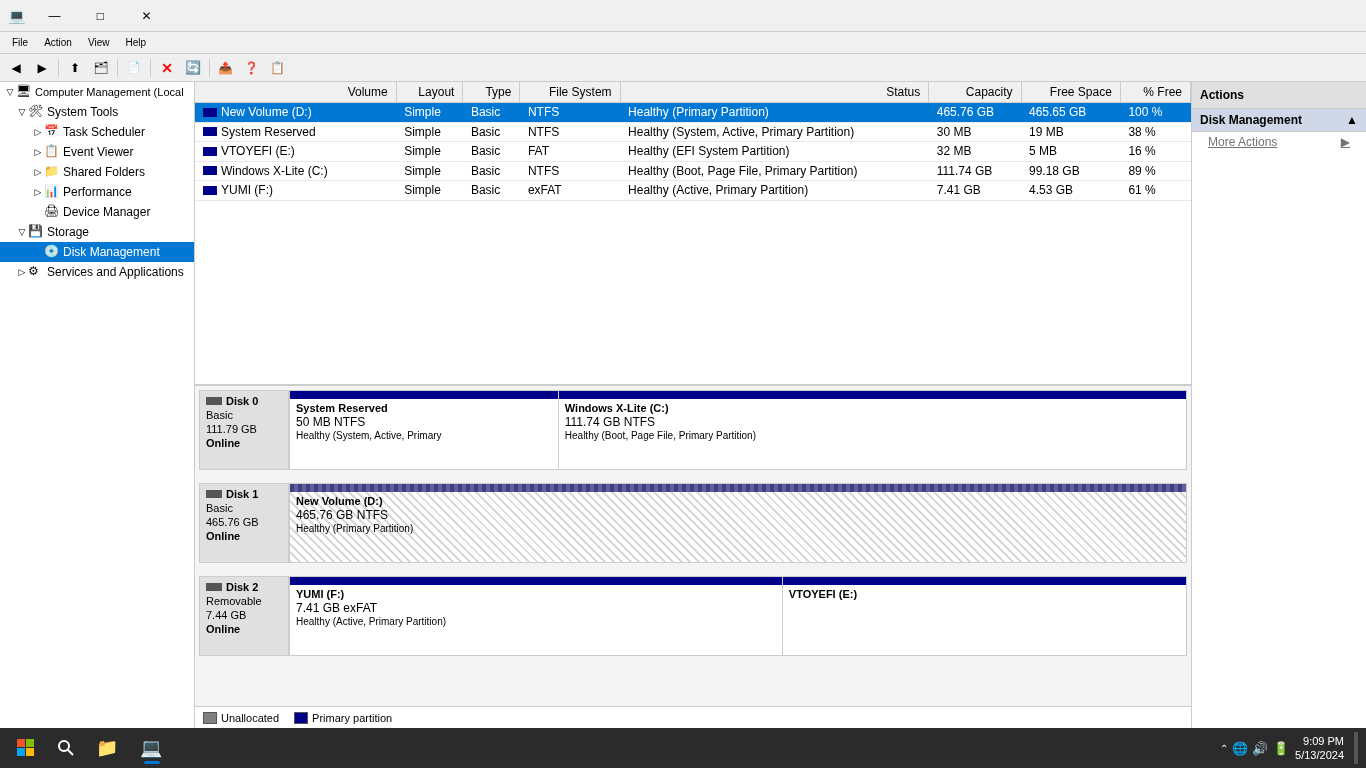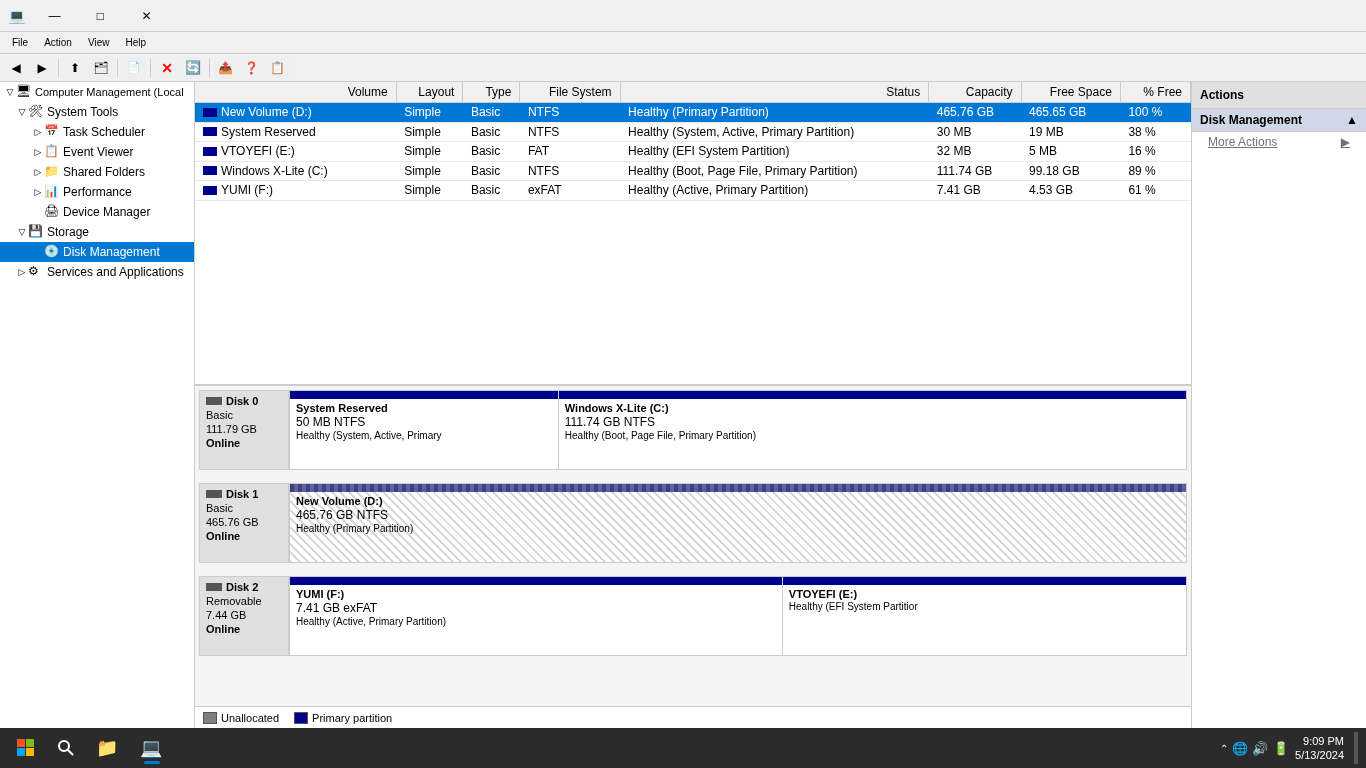--- a/index.html
+++ b/index.html
@@ -540,21 +540,20 @@
           <div class="disk-partitions">
             <div class="partition primary" style="width: 55%;">
         <div class="partition-header"></div>
         <div class="partition-name">YUMI  (F:)</div>
         <div class="partition-size">7.41 GB exFAT</div>
         <div class="partition-status">Healthy (Active, Primary Partition)</div>
       </div>
             <div class="partition primary" style="width: 45%;">
         <div class="partition-header"></div>
         <div class="partition-name">VTOYEFI  (E:)</div>
-        <div class="partition-status">Healthy (EFI System Partitior</div>
       </div>
           </div>
         </div>
       </div>
 
     <div id="legend">
       <div class="legend-item">
         <div class="legend-box" style="background:#808080;"></div>
         <span>Unallocated</span>
       </div>

